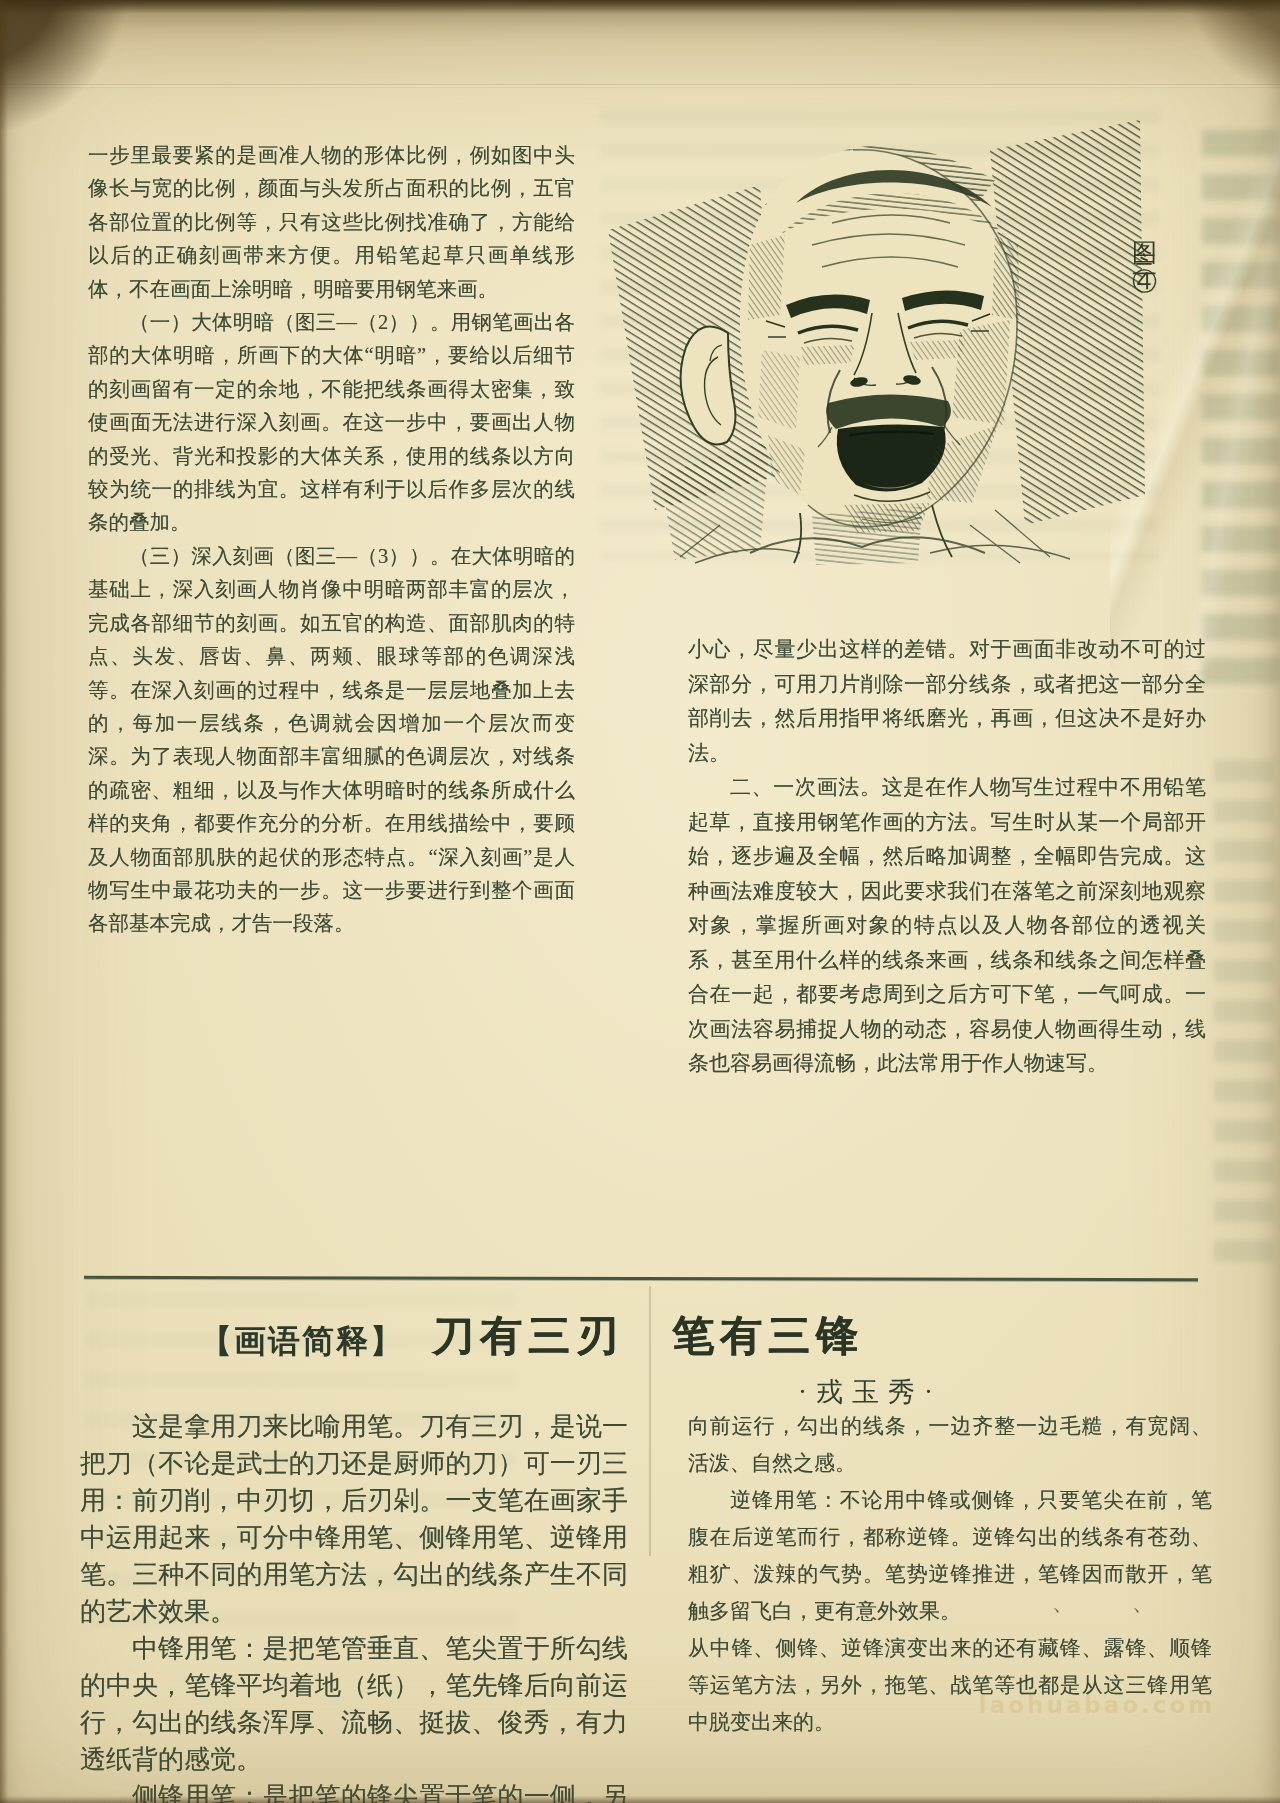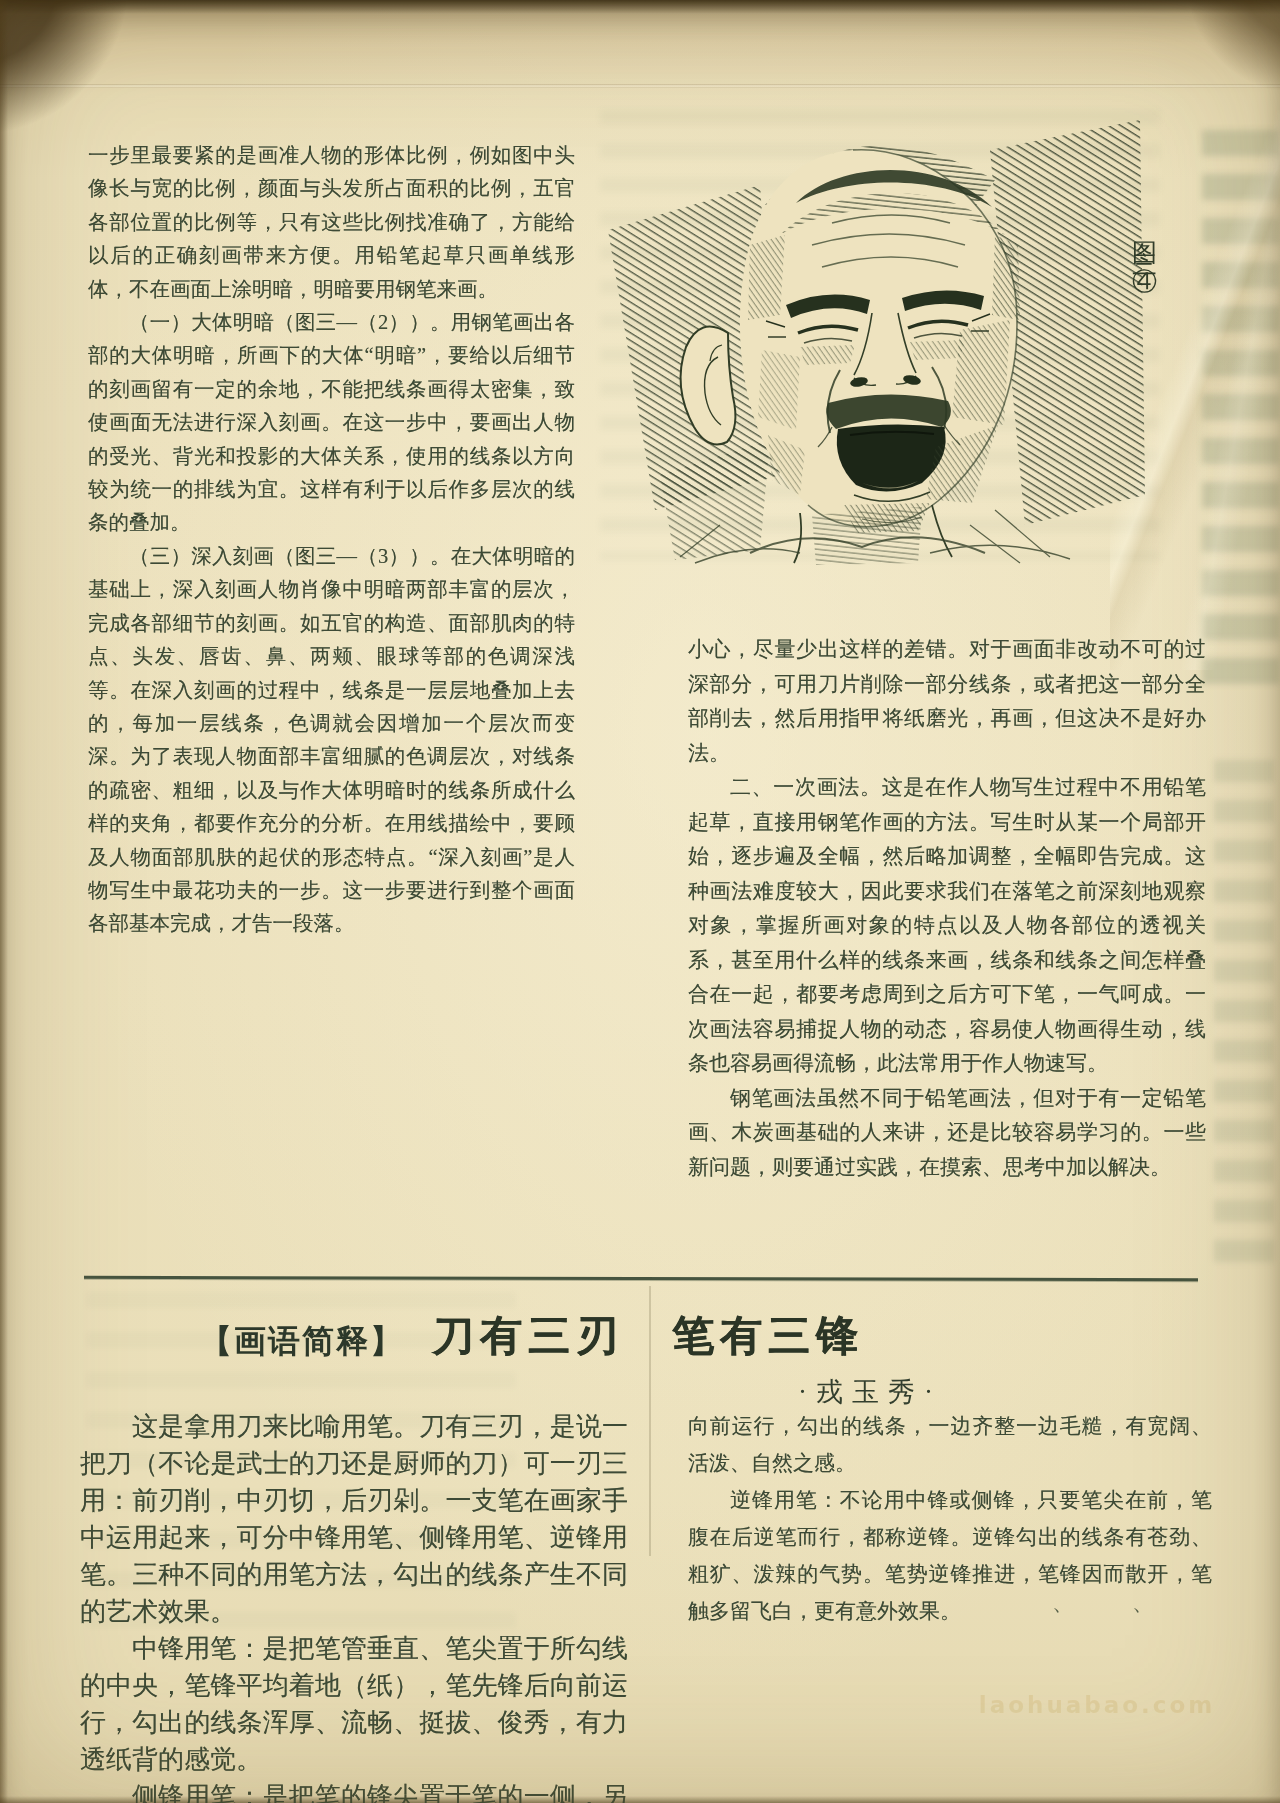--- a/index.html
+++ b/index.html
@@ -205,38 +205,38 @@
 
   <div class="col tl">
     <p>一步里最要紧的是画准人物的形体比例，例如图中头像长与宽的比例，颜面与头发所占面积的比例，五官各部位置的比例等，只有这些比例找准确了，方能给以后的正确刻画带来方便。用铅笔起草只画单线形体，不在画面上涂明暗，明暗要用钢笔来画。</p>
     <p class="indent">（一）大体明暗（图三—（2））。用钢笔画出各部的大体明暗，所画下的大体“明暗”，要给以后细节的刻画留有一定的余地，不能把线条画得太密集，致使画面无法进行深入刻画。在这一步中，要画出人物的受光、背光和投影的大体关系，使用的线条以方向较为统一的排线为宜。这样有利于以后作多层次的线条的叠加。</p>
     <p class="indent">（三）深入刻画（图三—（3））。在大体明暗的基础上，深入刻画人物肖像中明暗两部丰富的层次，完成各部细节的刻画。如五官的构造、面部肌肉的特点、头发、唇齿、鼻、两颊、眼球等部的色调深浅等。在深入刻画的过程中，线条是一层层地叠加上去的，每加一层线条，色调就会因增加一个层次而变深。为了表现人物面部丰富细腻的色调层次，对线条的疏密、粗细，以及与作大体明暗时的线条所成什么样的夹角，都要作充分的分析。在用线描绘中，要顾及人物面部肌肤的起伏的形态特点。“深入刻画”是人物写生中最花功夫的一步。这一步要进行到整个画面各部基本完成，才告一段落。</p>
   </div>
 
   <div class="col tr">
     <p>小心，尽量少出这样的差错。对于画面非改动不可的过深部分，可用刀片削除一部分线条，或者把这一部分全部削去，然后用指甲将纸磨光，再画，但这决不是好办法。</p>
     <p class="indent">二、一次画法。这是在作人物写生过程中不用铅笔起草，直接用钢笔作画的方法。写生时从某一个局部开始，逐步遍及全幅，然后略加调整，全幅即告完成。这种画法难度较大，因此要求我们在落笔之前深刻地观察对象，掌握所画对象的特点以及人物各部位的透视关系，甚至用什么样的线条来画，线条和线条之间怎样叠合在一起，都要考虑周到之后方可下笔，一气呵成。一次画法容易捕捉人物的动态，容易使人物画得生动，线条也容易画得流畅，此法常用于作人物速写。</p>
-    <p class="indent">钢笔画法虽然不同于铅笔画法，但对于有一定铅笔画、木炭画基础的人来讲，还是比较容易学习的。一些新问题，则要通过实践，在摸索、思考中加以解决。</p>
   </div>
 
   <div class="rule"></div>
 
   <div class="label">【画语简释】</div>
   <h1 class="title">刀有三刃　笔有三锋</h1>
   <div class="author">·戎玉秀·</div>
 
   <div class="col bl">
     <p class="indent">这是拿用刀来比喻用笔。刀有三刃，是说一把刀（不论是武士的刀还是厨师的刀）可一刃三用：前刃削，中刃切，后刃剁。一支笔在画家手中运用起来，可分中锋用笔、侧锋用笔、逆锋用笔。三种不同的用笔方法，勾出的线条产生不同的艺术效果。</p>
     <p class="indent">中锋用笔：是把笔管垂直、笔尖置于所勾线的中央，笔锋平均着地（纸），笔先锋后向前运行，勾出的线条浑厚、流畅、挺拔、俊秀，有力透纸背的感觉。</p>
     <p class="indent">侧锋用笔：是把笔的锋尖置于笔的一侧，另一侧笔腹着地（纸），笔杆呈斜势偏卧纸面，也是笔先锋后</p>
   </div>
 
   <div class="col br">
     <p>向前运行，勾出的线条，一边齐整一边毛糙，有宽阔、活泼、自然之感。</p>
     <p class="indent">逆锋用笔：不论用中锋或侧锋，只要笔尖在前，笔腹在后逆笔而行，都称逆锋。逆锋勾出的线条有苍劲、粗犷、泼辣的气势。笔势逆锋推进，笔锋因而散开，笔触多留飞白，更有意外效果。</p>
+    <p>从中锋、侧锋、逆锋演变出来的还有藏锋、露锋、顺锋等运笔方法，另外，拖笔、战笔等也都是从这三锋用笔中脱变出来的。</p>
   </div>
 
   <div class="stray">、、</div>
 
   <div class="watermark">
     <div class="wm-url">laohuabao.com</div>
   </div>
 
 </div>
 

